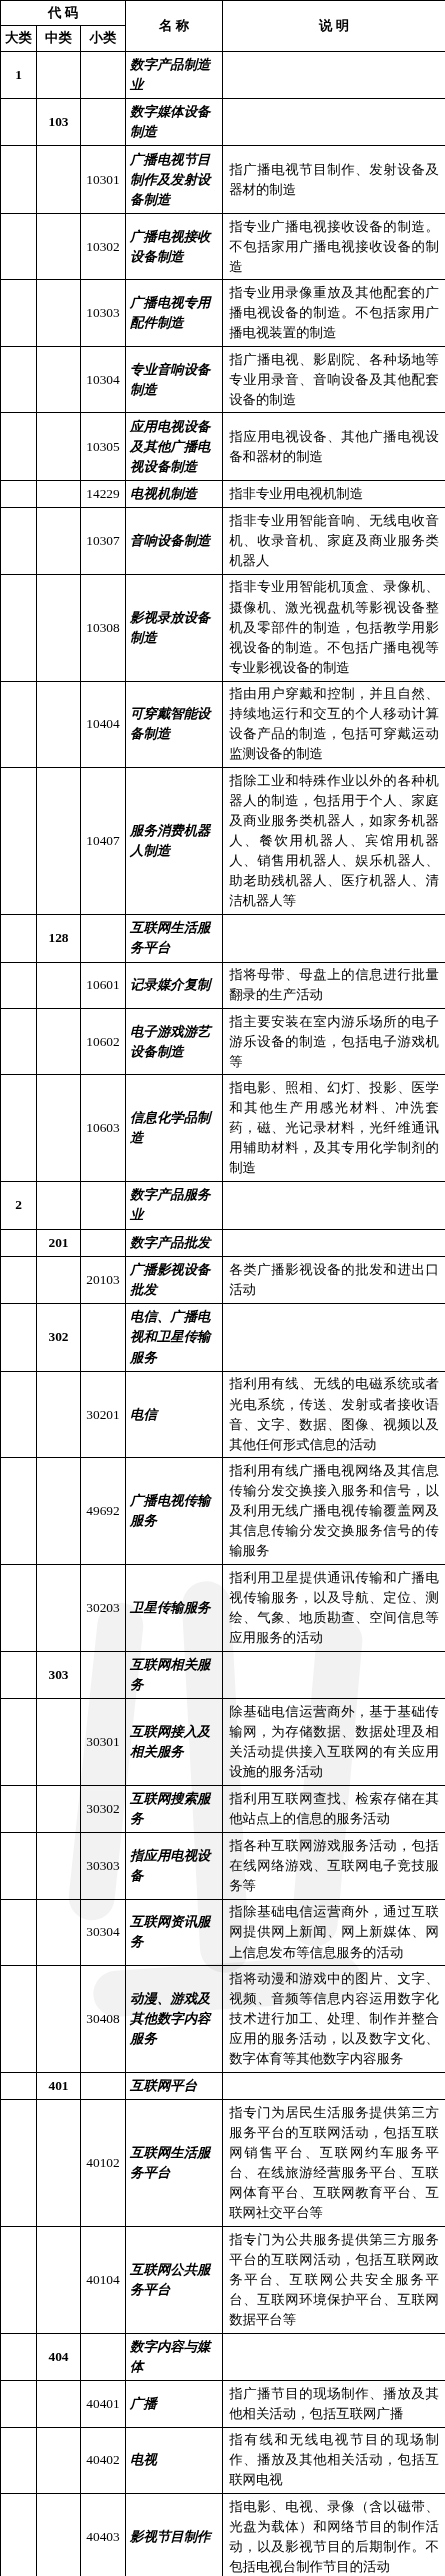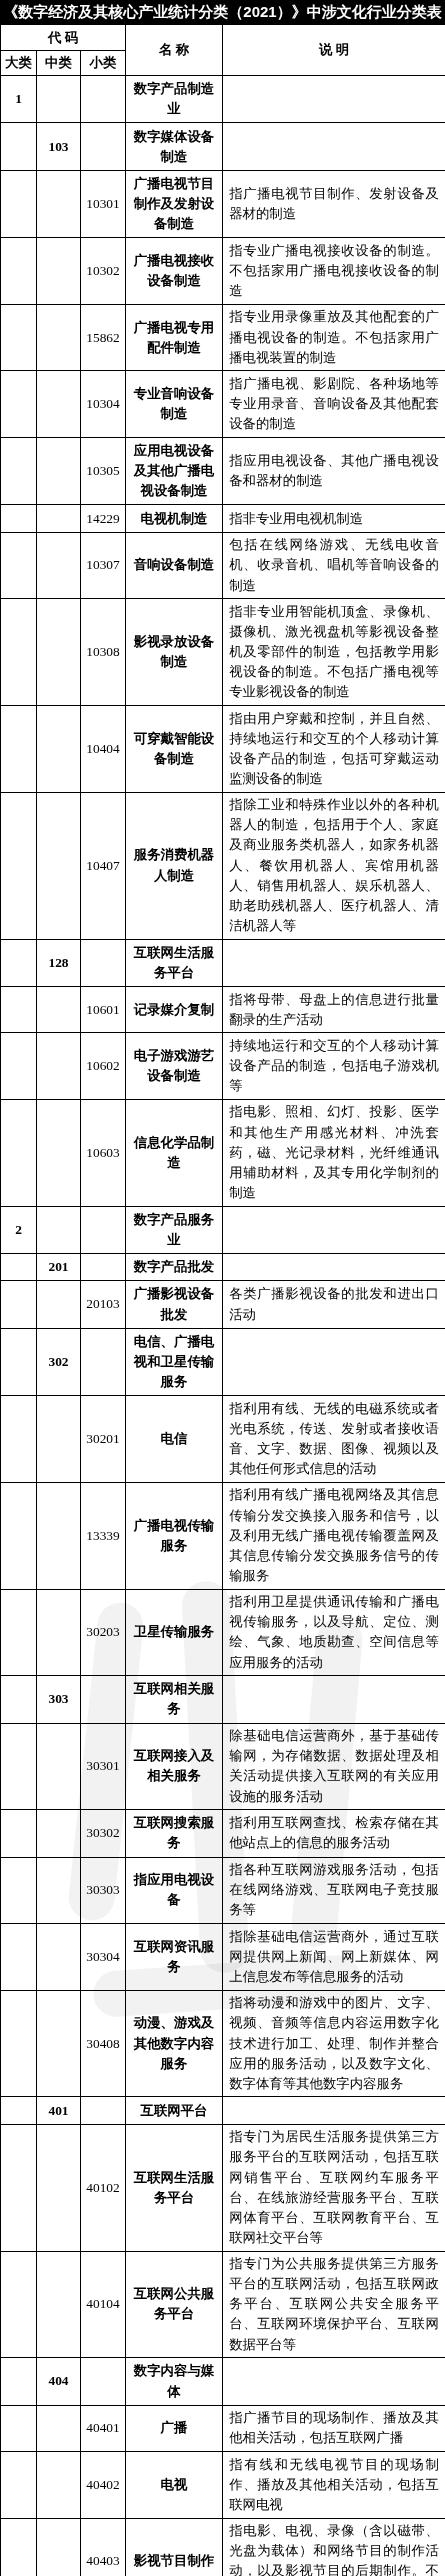--- a/index.html
+++ b/index.html
@@ -73,44 +73,43 @@
     font-size: 14.4px;
   }
   td.code-cell {
     text-align: center;
     padding: 2.1px 1px;
     font-family: "Liberation Serif", "DejaVu Serif", serif;
   }
   td.code-major { font-weight: bold; }
   td.code-mid   { font-weight: bold; }
   td.name-cell {
-    text-align: center;
     font-weight: bold;
     padding: 3.1px 4.1px;
     font-size: 14px;
+    font-style: italic;
   }
   td.desc-cell {
     text-align: justify;
     padding: 2.6px 6.2px;
     font-size: 13.4px;
   }
 </style>
 </head>
 <body>
 
 <div class="page">
 
   <div class="watermark">
     <div class="stroke wm-s1"></div>
     <div class="stroke wm-s2"></div>
     <div class="stroke wm-s3"></div>
     <div class="stroke wm-s4"></div>
   </div>
 
-  <div class="title-bar">《数字经济及其核心产业统计分类（2021）》中涉文化行业分类表</div>
 
   <table class="cls-table">
     <colgroup>
       <col style="width:36px">
       <col style="width:44px">
       <col style="width:45px">
       <col style="width:97px">
       <col style="width:223px">
     </colgroup>
     <thead>
@@ -150,21 +149,21 @@
         <tr>
           <td class="code-cell code-major"></td>
           <td class="code-cell code-mid"></td>
           <td class="code-cell code-minor">10302</td>
           <td class="name-cell">广播电视接收设备制造</td>
           <td class="desc-cell">指专业广播电视接收设备的制造。不包括家用广播电视接收设备的制造</td>
         </tr>
         <tr>
           <td class="code-cell code-major"></td>
           <td class="code-cell code-mid"></td>
-          <td class="code-cell code-minor">15862</td>
+          <td class="code-cell code-minor">10303</td>
           <td class="name-cell">广播电视专用配件制造</td>
           <td class="desc-cell">指专业用录像重放及其他配套的广播电视设备的制造。不包括家用广播电视装置的制造</td>
         </tr>
         <tr>
           <td class="code-cell code-major"></td>
           <td class="code-cell code-mid"></td>
           <td class="code-cell code-minor">10304</td>
           <td class="name-cell">专业音响设备制造</td>
           <td class="desc-cell">指广播电视、影剧院、各种场地等专业用录音、音响设备及其他配套设备的制造</td>
         </tr>
@@ -180,21 +179,21 @@
           <td class="code-cell code-mid"></td>
           <td class="code-cell code-minor">14229</td>
           <td class="name-cell">电视机制造</td>
           <td class="desc-cell">指非专业用电视机制造</td>
         </tr>
         <tr>
           <td class="code-cell code-major"></td>
           <td class="code-cell code-mid"></td>
           <td class="code-cell code-minor">10307</td>
           <td class="name-cell">音响设备制造</td>
-          <td class="desc-cell">包括在线网络游戏、无线电收音机、收录音机、唱机等音响设备的制造</td>
+          <td class="desc-cell">指非专业用智能音响、无线电收音机、收录音机、家庭及商业服务类机器人</td>
         </tr>
         <tr>
           <td class="code-cell code-major"></td>
           <td class="code-cell code-mid"></td>
           <td class="code-cell code-minor">10308</td>
           <td class="name-cell">影视录放设备制造</td>
           <td class="desc-cell">指非专业用智能机顶盒、录像机、摄像机、激光视盘机等影视设备整机及零部件的制造，包括教学用影视设备的制造。不包括广播电视等专业影视设备的制造</td>
         </tr>
         <tr>
           <td class="code-cell code-major"></td>
@@ -222,21 +221,21 @@
           <td class="code-cell code-mid"></td>
           <td class="code-cell code-minor">10601</td>
           <td class="name-cell">记录媒介复制</td>
           <td class="desc-cell">指将母带、母盘上的信息进行批量翻录的生产活动</td>
         </tr>
         <tr>
           <td class="code-cell code-major"></td>
           <td class="code-cell code-mid"></td>
           <td class="code-cell code-minor">10602</td>
           <td class="name-cell">电子游戏游艺设备制造</td>
-          <td class="desc-cell">持续地运行和交互的个人移动计算设备产品的制造，包括电子游戏机等</td>
+          <td class="desc-cell">指主要安装在室内游乐场所的电子游乐设备的制造，包括电子游戏机等</td>
         </tr>
         <tr>
           <td class="code-cell code-major"></td>
           <td class="code-cell code-mid"></td>
           <td class="code-cell code-minor">10603</td>
           <td class="name-cell">信息化学品制造</td>
           <td class="desc-cell">指电影、照相、幻灯、投影、医学和其他生产用感光材料、冲洗套药，磁、光记录材料，光纤维通讯用辅助材料，及其专用化学制剂的制造</td>
         </tr>
         <tr>
           <td class="code-cell code-major">2</td>
@@ -269,21 +268,21 @@
         <tr>
           <td class="code-cell code-major"></td>
           <td class="code-cell code-mid"></td>
           <td class="code-cell code-minor">30201</td>
           <td class="name-cell">电信</td>
           <td class="desc-cell">指利用有线、无线的电磁系统或者光电系统，传送、发射或者接收语音、文字、数据、图像、视频以及其他任何形式信息的活动</td>
         </tr>
         <tr>
           <td class="code-cell code-major"></td>
           <td class="code-cell code-mid"></td>
-          <td class="code-cell code-minor">13339</td>
+          <td class="code-cell code-minor">49692</td>
           <td class="name-cell">广播电视传输服务</td>
           <td class="desc-cell">指利用有线广播电视网络及其信息传输分发交换接入服务和信号，以及利用无线广播电视传输覆盖网及其信息传输分发交换服务信号的传输服务</td>
         </tr>
         <tr>
           <td class="code-cell code-major"></td>
           <td class="code-cell code-mid"></td>
           <td class="code-cell code-minor">30203</td>
           <td class="name-cell">卫星传输服务</td>
           <td class="desc-cell">指利用卫星提供通讯传输和广播电视传输服务，以及导航、定位、测绘、气象、地质勘查、空间信息等应用服务的活动</td>
         </tr>

